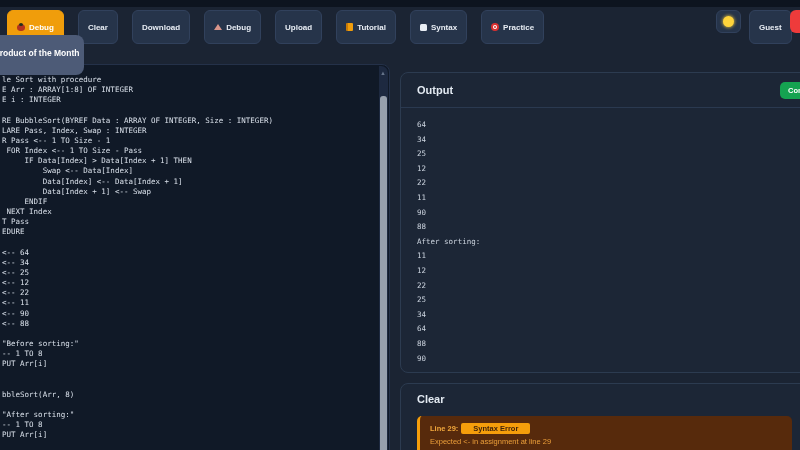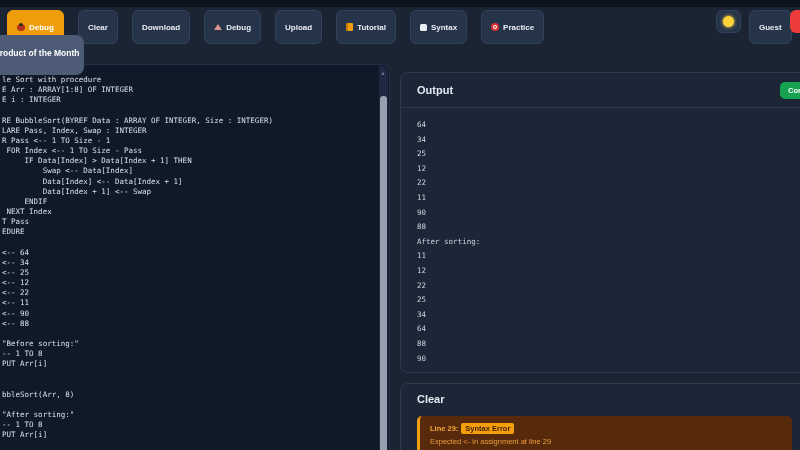--- a/index.html
+++ b/index.html
@@ -71,21 +71,21 @@
   .out-body { padding:12px 16px 0; font-family:"DejaVu Sans Mono", monospace; font-size:7.5px; color:#ccd4df; }
   .out-body div { height:14.6px; white-space:pre; }
 
   .errors-panel { top:383px; height:80px; }
   .errors-panel .panel-head { border-bottom:none; height:30px; }
   .error-box {
     margin:2px 17px 0 16px; background:#572a0c; border-left:3px solid #f59e0b;
     border-radius:5px; padding:8px 10px 9px; font-size:7.5px;
   }
   .error-line1 { color:#f2a83c; font-weight:bold; }
-  .error-chip { background:#f59e0b; color:#41230a; font-weight:bold; padding:1px 4px; border-radius:2px; margin-left:3px; }
+  .error-chip { background:#f59e0b; color:#41230a; font-weight:bold; padding:1px 12px; border-radius:2px; margin-left:3px; }
   .error-msg { margin-top:4px; color:#ec9f3a; }
 </style>
 </head>
 <body>
 
 <div class="topstrip"></div>
 
 <div class="toolbar">
   <div class="tbtn debug">
     <span class="icon bug"></span>

